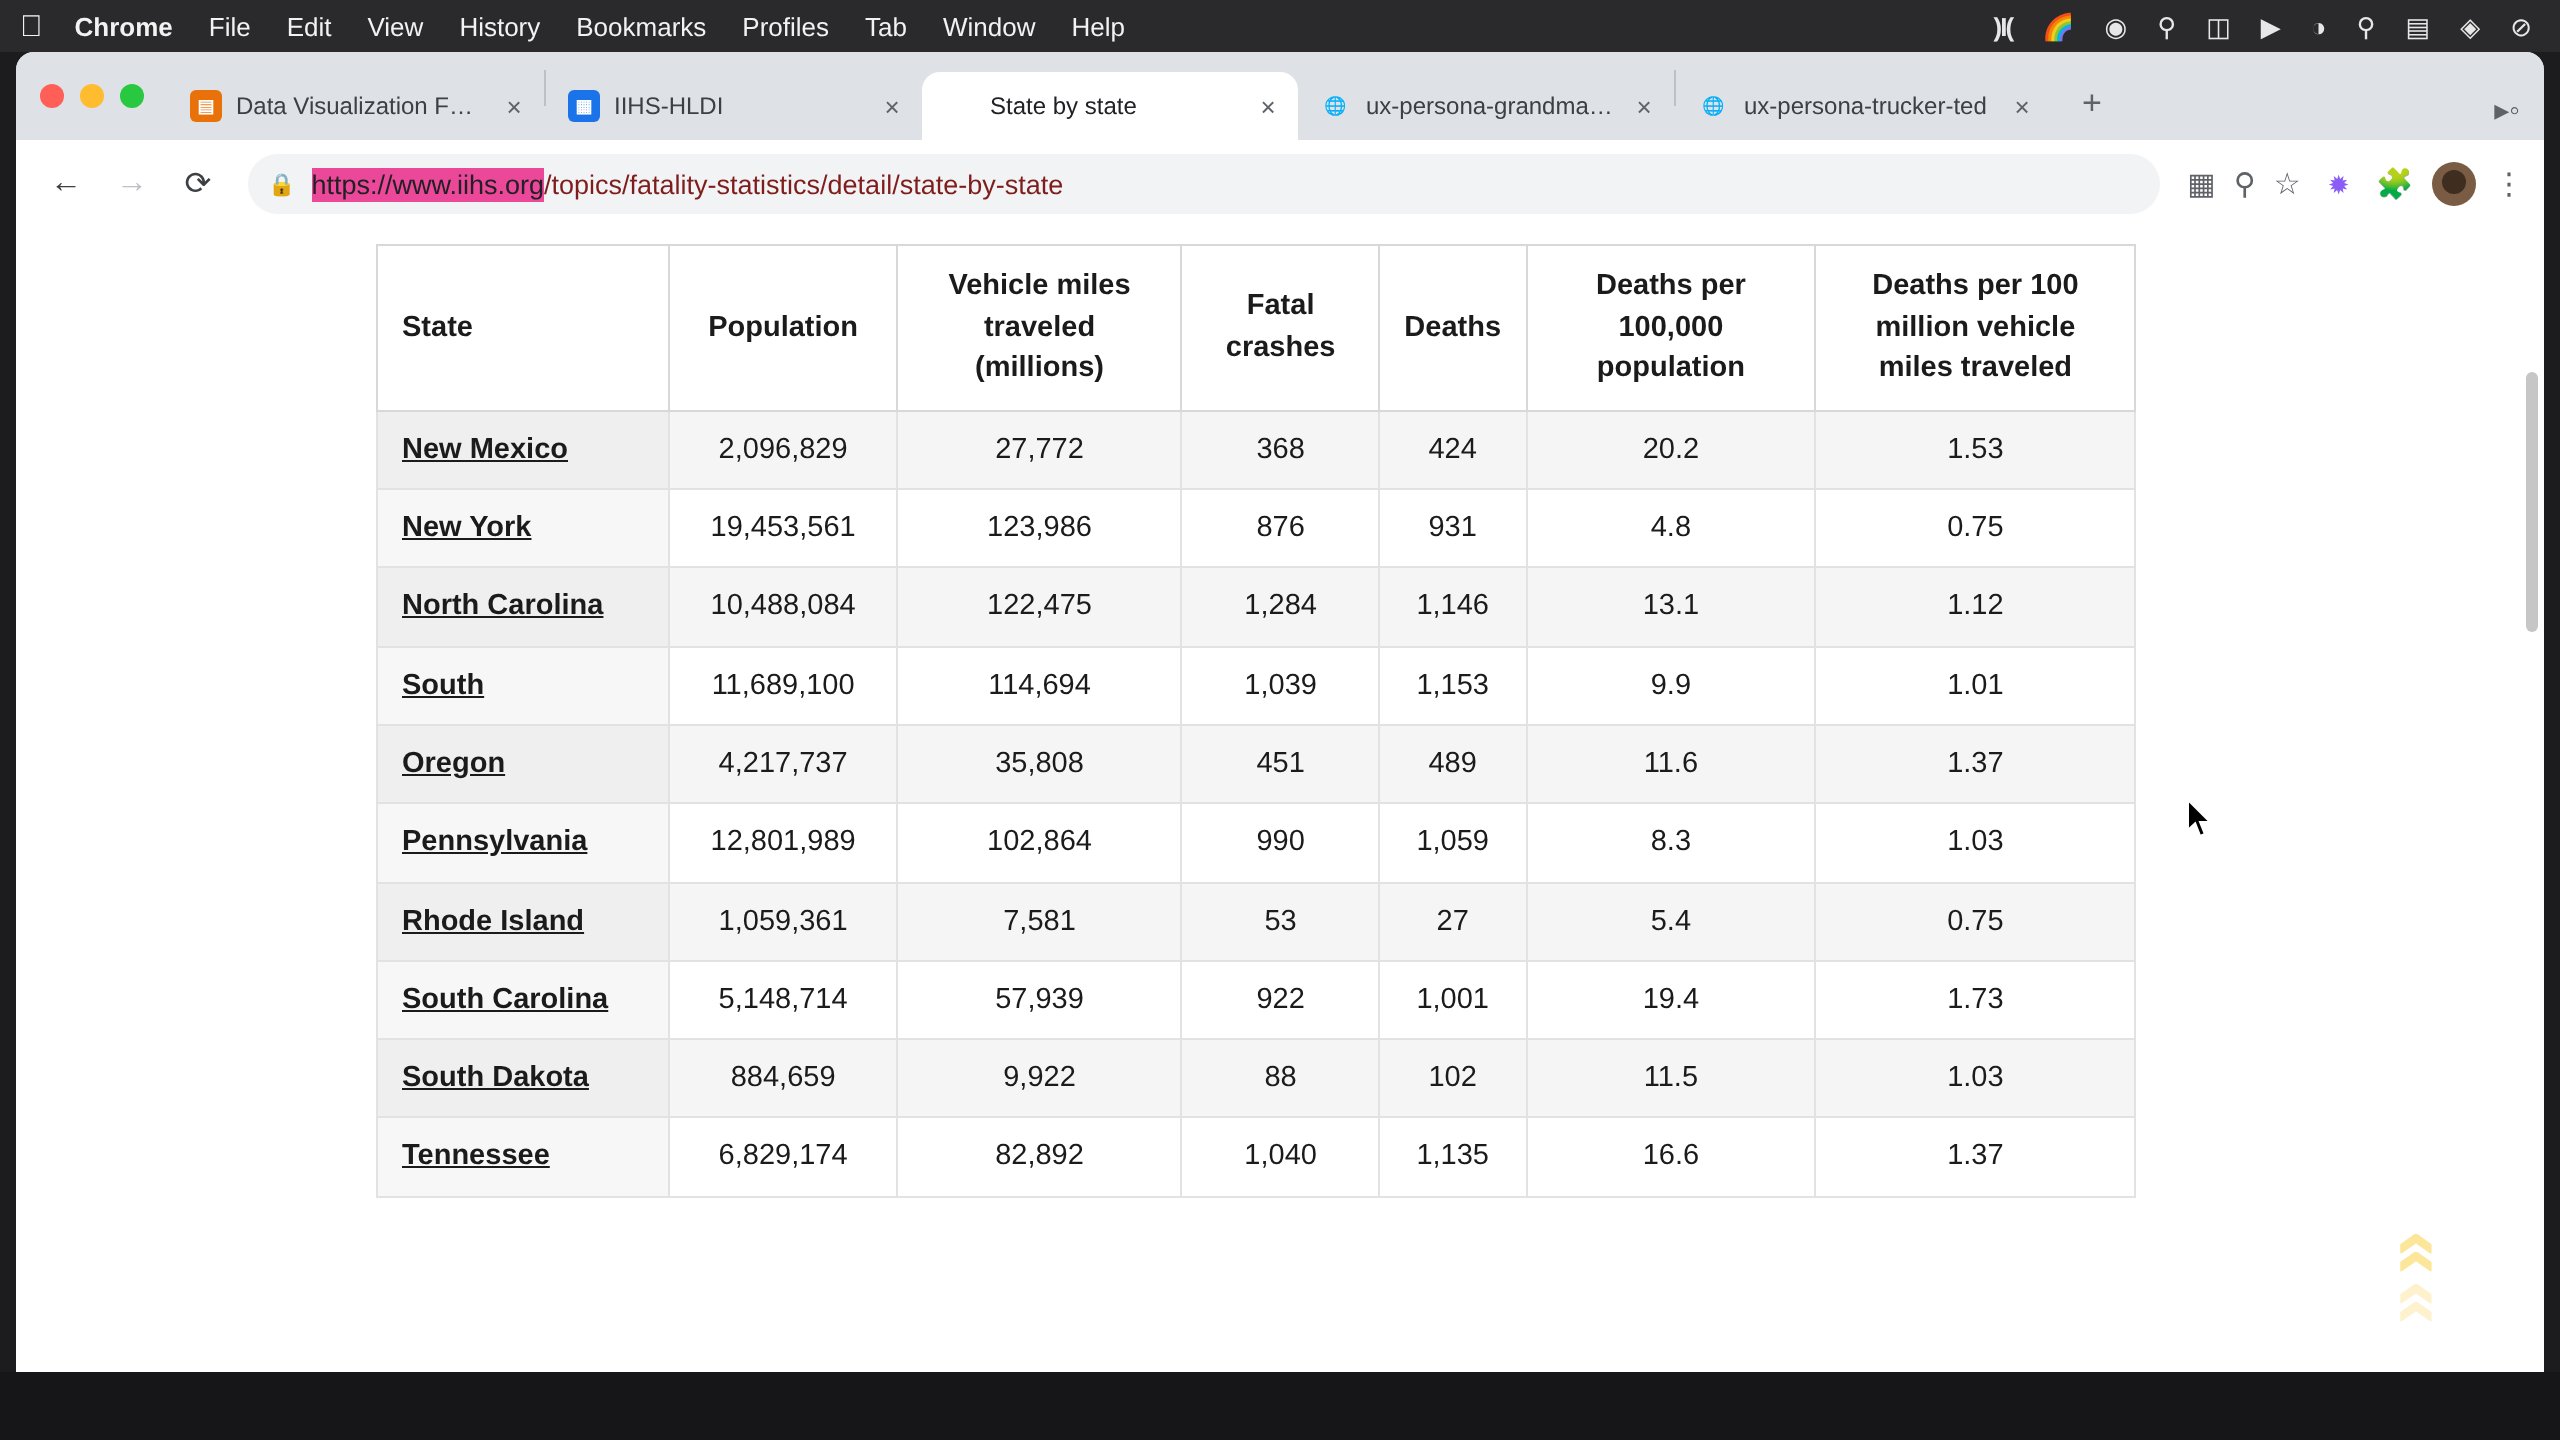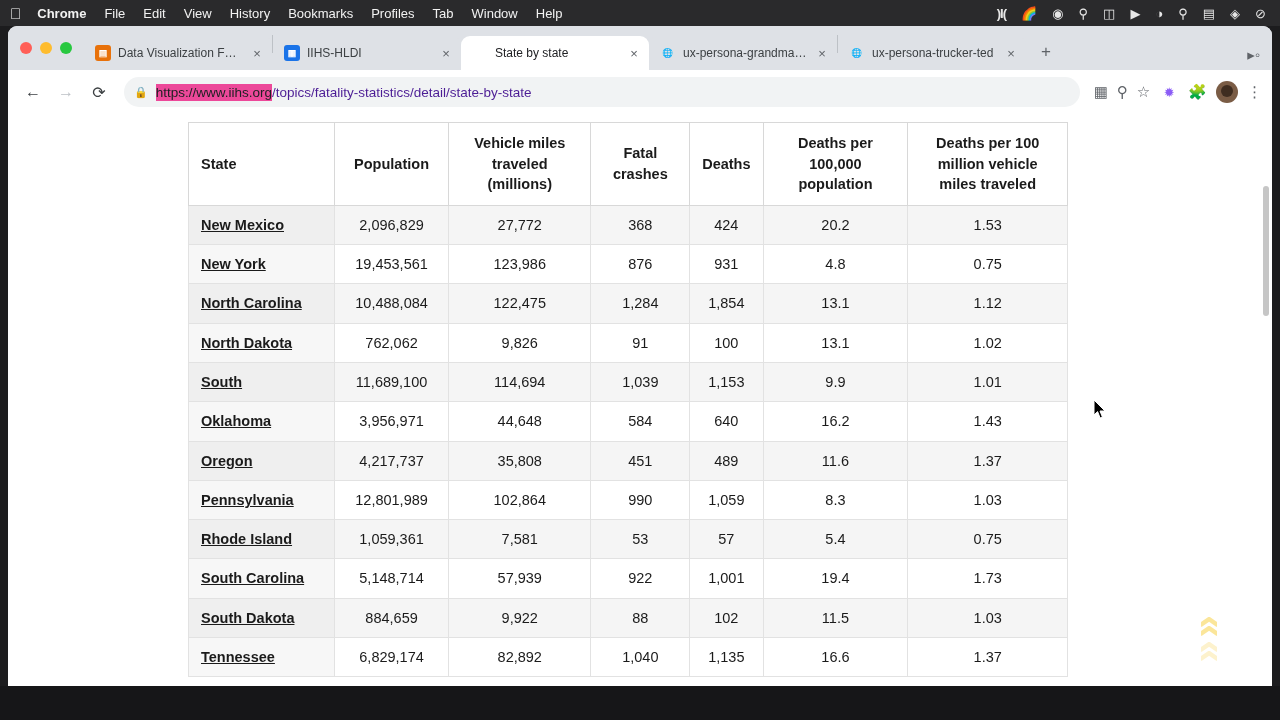--- a/index.html
+++ b/index.html
@@ -116,21 +116,21 @@
     background: #f1f3f4; border-radius: 16px;
     display: flex; align-items: center;
     padding: 0 10px; gap: 8px;
     font-size: 13.5px; color: #202124;
   }
   .omnibox .lock { font-size: 11px; color: #5f6368; }
   .url-sel {
     background: #ec4899;
     padding: 1px 0;
   }
-  .url-rest { color: #4c1d95; }
+  .url-rest { color: #7f1d1d; }
   .tb-icons { display: flex; align-items: center; gap: 9px; padding-left: 4px; }
   .tb-icons .ic { font-size: 15px; color: #5f6368; }
   .ext-dot {
     width: 20px; height: 20px; border-radius: 50%;
     display: flex; align-items: center; justify-content: center;
     font-size: 13px;
   }
   .avatar {
     width: 22px; height: 22px; border-radius: 50%;
     background: #7a5c45; overflow: hidden; position: relative;
@@ -360,52 +360,34 @@
             <td>876</td>
             <td>931</td>
             <td>4.8</td>
             <td>0.75</td>
           </tr>
           <tr>
             <td class="state">North Carolina</td>
             <td>10,488,084</td>
             <td>122,475</td>
             <td>1,284</td>
-            <td>1,854</td>
+            <td>1,146</td>
             <td>13.1</td>
             <td>1.12</td>
-          </tr>
-          <tr>
-            <td class="state">North Dakota</td>
-            <td>762,062</td>
-            <td>9,826</td>
-            <td>91</td>
-            <td>100</td>
-            <td>13.1</td>
-            <td>1.02</td>
           </tr>
           <tr>
             <td class="state">South</td>
             <td>11,689,100</td>
             <td>114,694</td>
             <td>1,039</td>
             <td>1,153</td>
             <td>9.9</td>
             <td>1.01</td>
           </tr>
           <tr>
-            <td class="state">Oklahoma</td>
-            <td>3,956,971</td>
-            <td>44,648</td>
-            <td>584</td>
-            <td>640</td>
-            <td>16.2</td>
-            <td>1.43</td>
-          </tr>
-          <tr>
             <td class="state">Oregon</td>
             <td>4,217,737</td>
             <td>35,808</td>
             <td>451</td>
             <td>489</td>
             <td>11.6</td>
             <td>1.37</td>
           </tr>
           <tr>
             <td class="state">Pennsylvania</td>
@@ -414,21 +396,21 @@
             <td>990</td>
             <td>1,059</td>
             <td>8.3</td>
             <td>1.03</td>
           </tr>
           <tr>
             <td class="state">Rhode Island</td>
             <td>1,059,361</td>
             <td>7,581</td>
             <td>53</td>
-            <td>57</td>
+            <td>27</td>
             <td>5.4</td>
             <td>0.75</td>
           </tr>
           <tr>
             <td class="state">South Carolina</td>
             <td>5,148,714</td>
             <td>57,939</td>
             <td>922</td>
             <td>1,001</td>
             <td>19.4</td>

